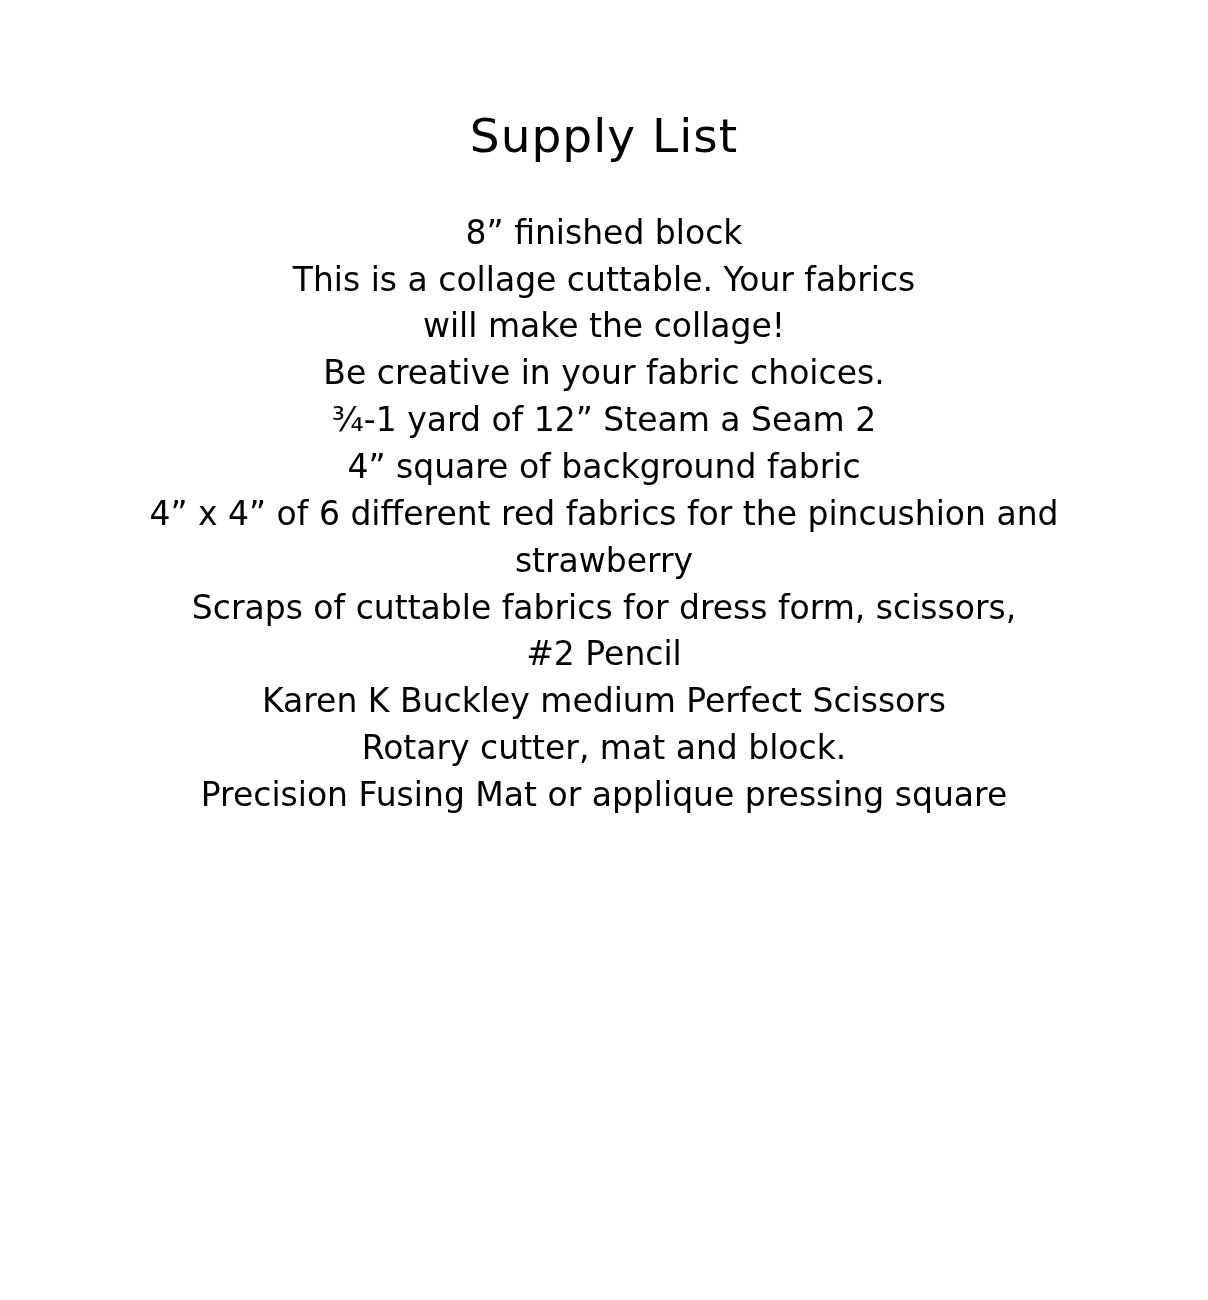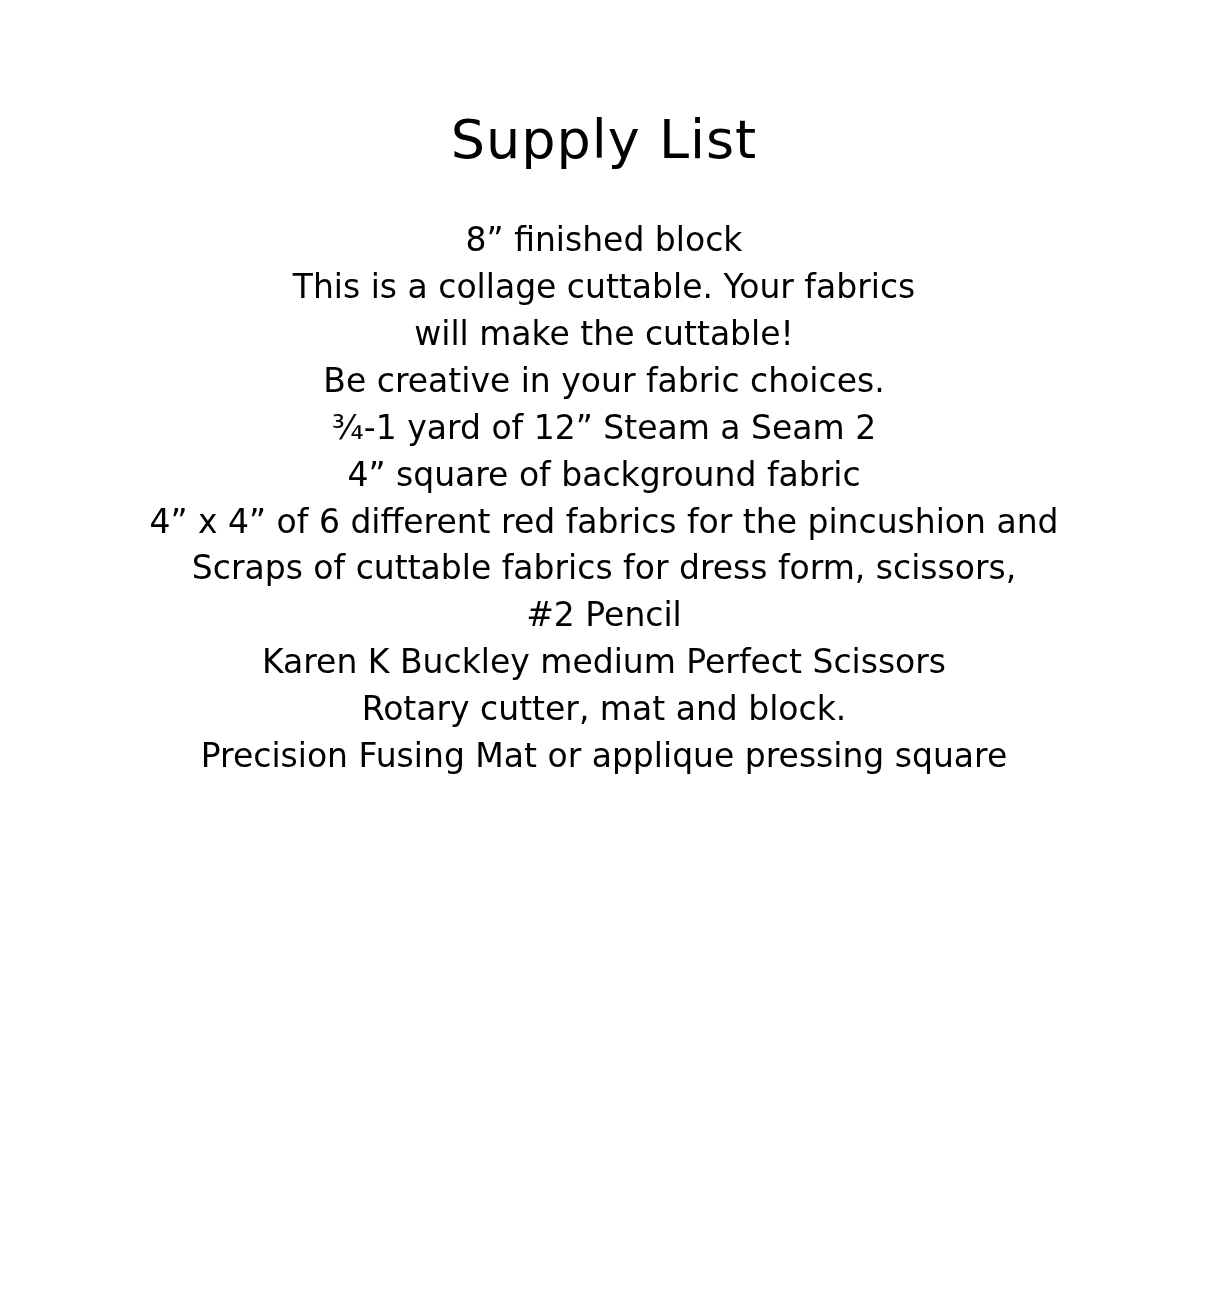--- a/index.html
+++ b/index.html
@@ -16,21 +16,21 @@
   }
   .page {
     width: 1208px;
     height: 1300px;
     position: relative;
     box-sizing: border-box;
     padding-top: 110px;
   }
   .doc-title {
     text-align: center;
-    font-size: 54px;
+    font-size: 47px;
     font-weight: 400;
     letter-spacing: 1px;
     line-height: 1.1;
     margin: 0 0 48px 0;
     font-family: "DejaVu Sans", sans-serif;
   }
   .supply-lines {
     text-align: center;
     font-size: 33px;
     line-height: 1.42;
@@ -43,24 +43,25 @@
   }
 </style>
 </head>
 <body>
 
 <div class="page">
   <h1 class="doc-title">Supply List</h1>
   <div class="supply-lines">
     <span class="supply-line">8” finished block</span>
     <span class="supply-line">This is a collage cuttable. Your fabrics</span>
-    <span class="supply-line">will make the cuttable!</span>
+    <span class="supply-line">will make the collage!</span>
     <span class="supply-line">Be creative in your fabric choices.</span>
     <span class="supply-line">¾-1 yard of 12” Steam a Seam 2</span>
     <span class="supply-line">4” square of background fabric</span>
     <span class="supply-line">4” x 4” of 6 different red fabrics for the pincushion and</span>
+    <span class="supply-line">strawberry</span>
     <span class="supply-line">Scraps of cuttable fabrics for dress form, scissors,</span>
     <span class="supply-line">#2 Pencil</span>
     <span class="supply-line">Karen K Buckley medium Perfect Scissors</span>
     <span class="supply-line">Rotary cutter, mat and block.</span>
     <span class="supply-line">Precision Fusing Mat or applique pressing square</span>
   </div>
 </div>
 
 </body></html>

